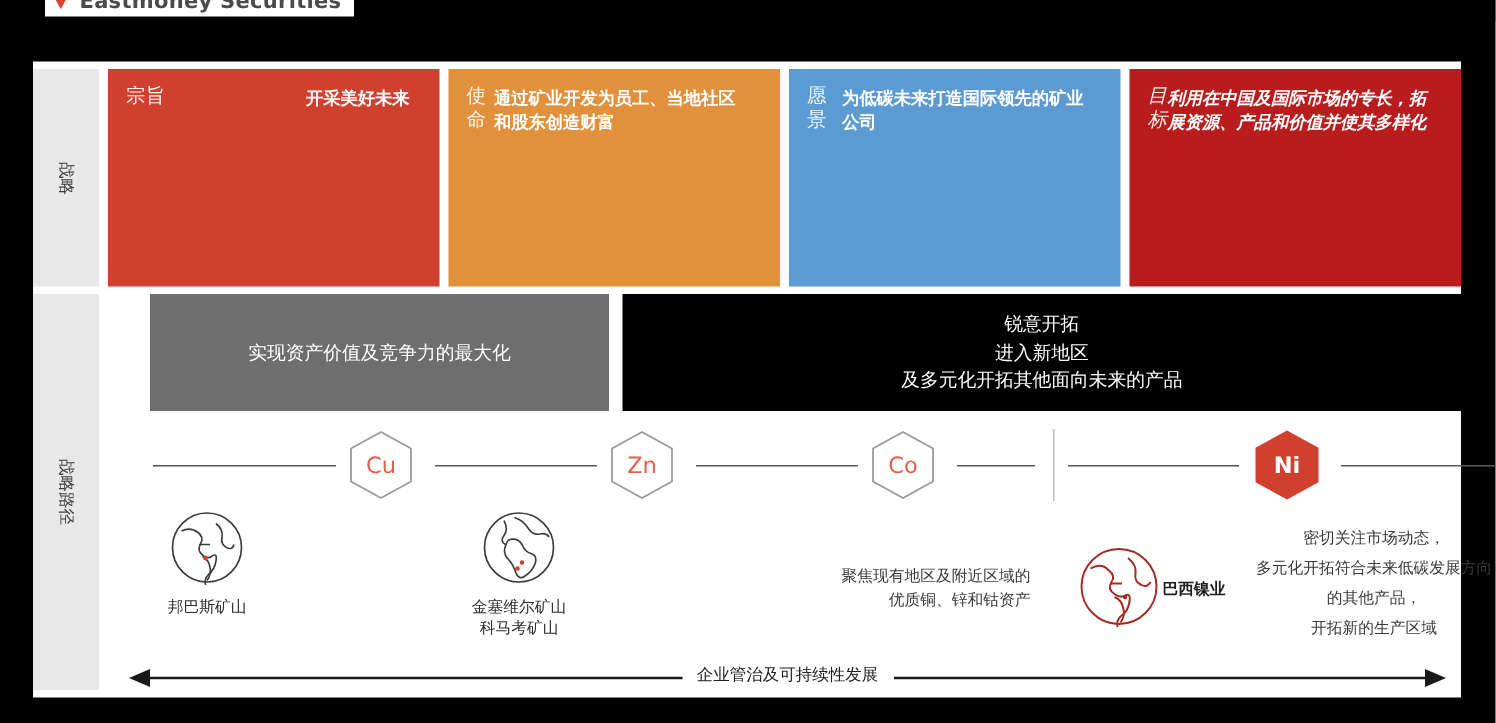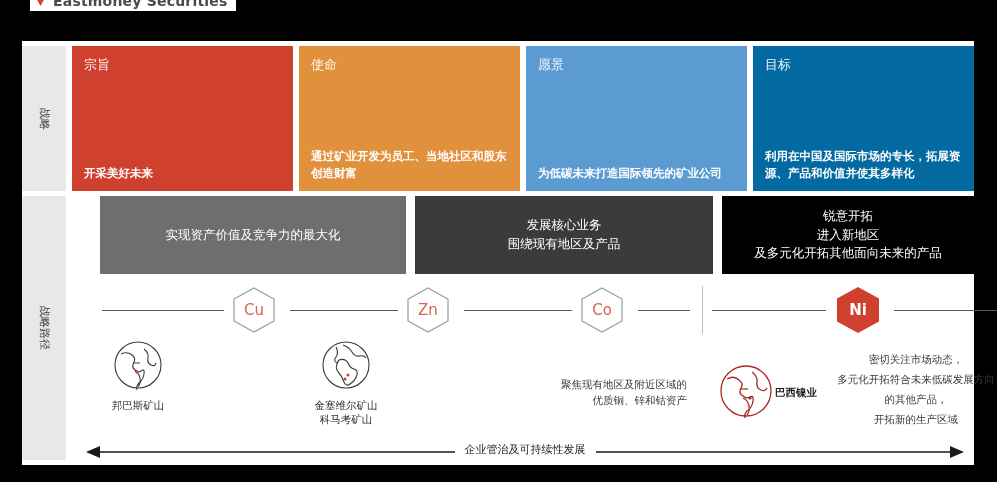--- a/index.html
+++ b/index.html
@@ -44,22 +44,22 @@
   }
   #rail-strategy{top:5px;height:145px;}
   #rail-path{top:155px;height:264px;}
 
   
   #pillars{
     position:absolute;left:50px;top:5px;right:0;height:145px;
     display:flex;gap:6px;
   }
   .pillar{
-    flex:1 1 0;position:relative;padding:11px 4px 10px 12px;
-    display:flex;flex-direction:column;justify-content:space-between;
+    flex:1 1 0;position:relative;padding:11px 20px 10px 12px;
+    display:flex;flex-direction:row;justify-content:space-between;
     box-sizing:border-box;color:#fff;
   }
   .pillar-title{
     font-size:13px;line-height:1.2;font-weight:400;
     color:rgba(255,255,255,.93);
   }
   .pillar-body{
     font-size:11.5px;line-height:1.42;font-weight:bold;
     color:#fff;
   }
@@ -179,36 +179,30 @@
       <div class="pillar-body">开采美好未来</div>
     </div>
     <div class="pillar" style="background: rgb(225, 144, 60);">
       <div class="pillar-title">使命</div>
       <div class="pillar-body">通过矿业开发为员工、当地社区和股东创造财富</div>
     </div>
     <div class="pillar" style="background: rgb(91, 155, 209);">
       <div class="pillar-title">愿景</div>
       <div class="pillar-body">为低碳未来打造国际领先的矿业公司</div>
     </div>
-    <div class="pillar" style="background: #0369a1;">
+    <div class="pillar" style="background: #b91c1c; font-style: italic;">
       <div class="pillar-title">目标</div>
       <div class="pillar-body">利用在中国及国际市场的专长，拓展资源、产品和价值并使其多样化</div>
     </div>
   </div>
 
   <div id="bars">
     <div class="bar" id="bar-core" style="background: rgb(110, 110, 110);">
       <div>
         <span class="bar-line">实现资产价值及竞争力的最大化</span>
-      </div>
-    </div>
-    <div class="bar" id="bar-grow" style="background: rgb(59, 59, 59);">
-      <div>
-        <span class="bar-line">发展核心业务</span>
-        <span class="bar-line">围绕现有地区及产品</span>
       </div>
     </div>
     <div class="bar" id="bar-new" style="background: rgb(0, 0, 0);">
       <div>
         <span class="bar-line">锐意开拓</span>
         <span class="bar-line">进入新地区</span>
         <span class="bar-line">及多元化开拓其他面向未来的产品</span>
       </div>
     </div>
   </div>

